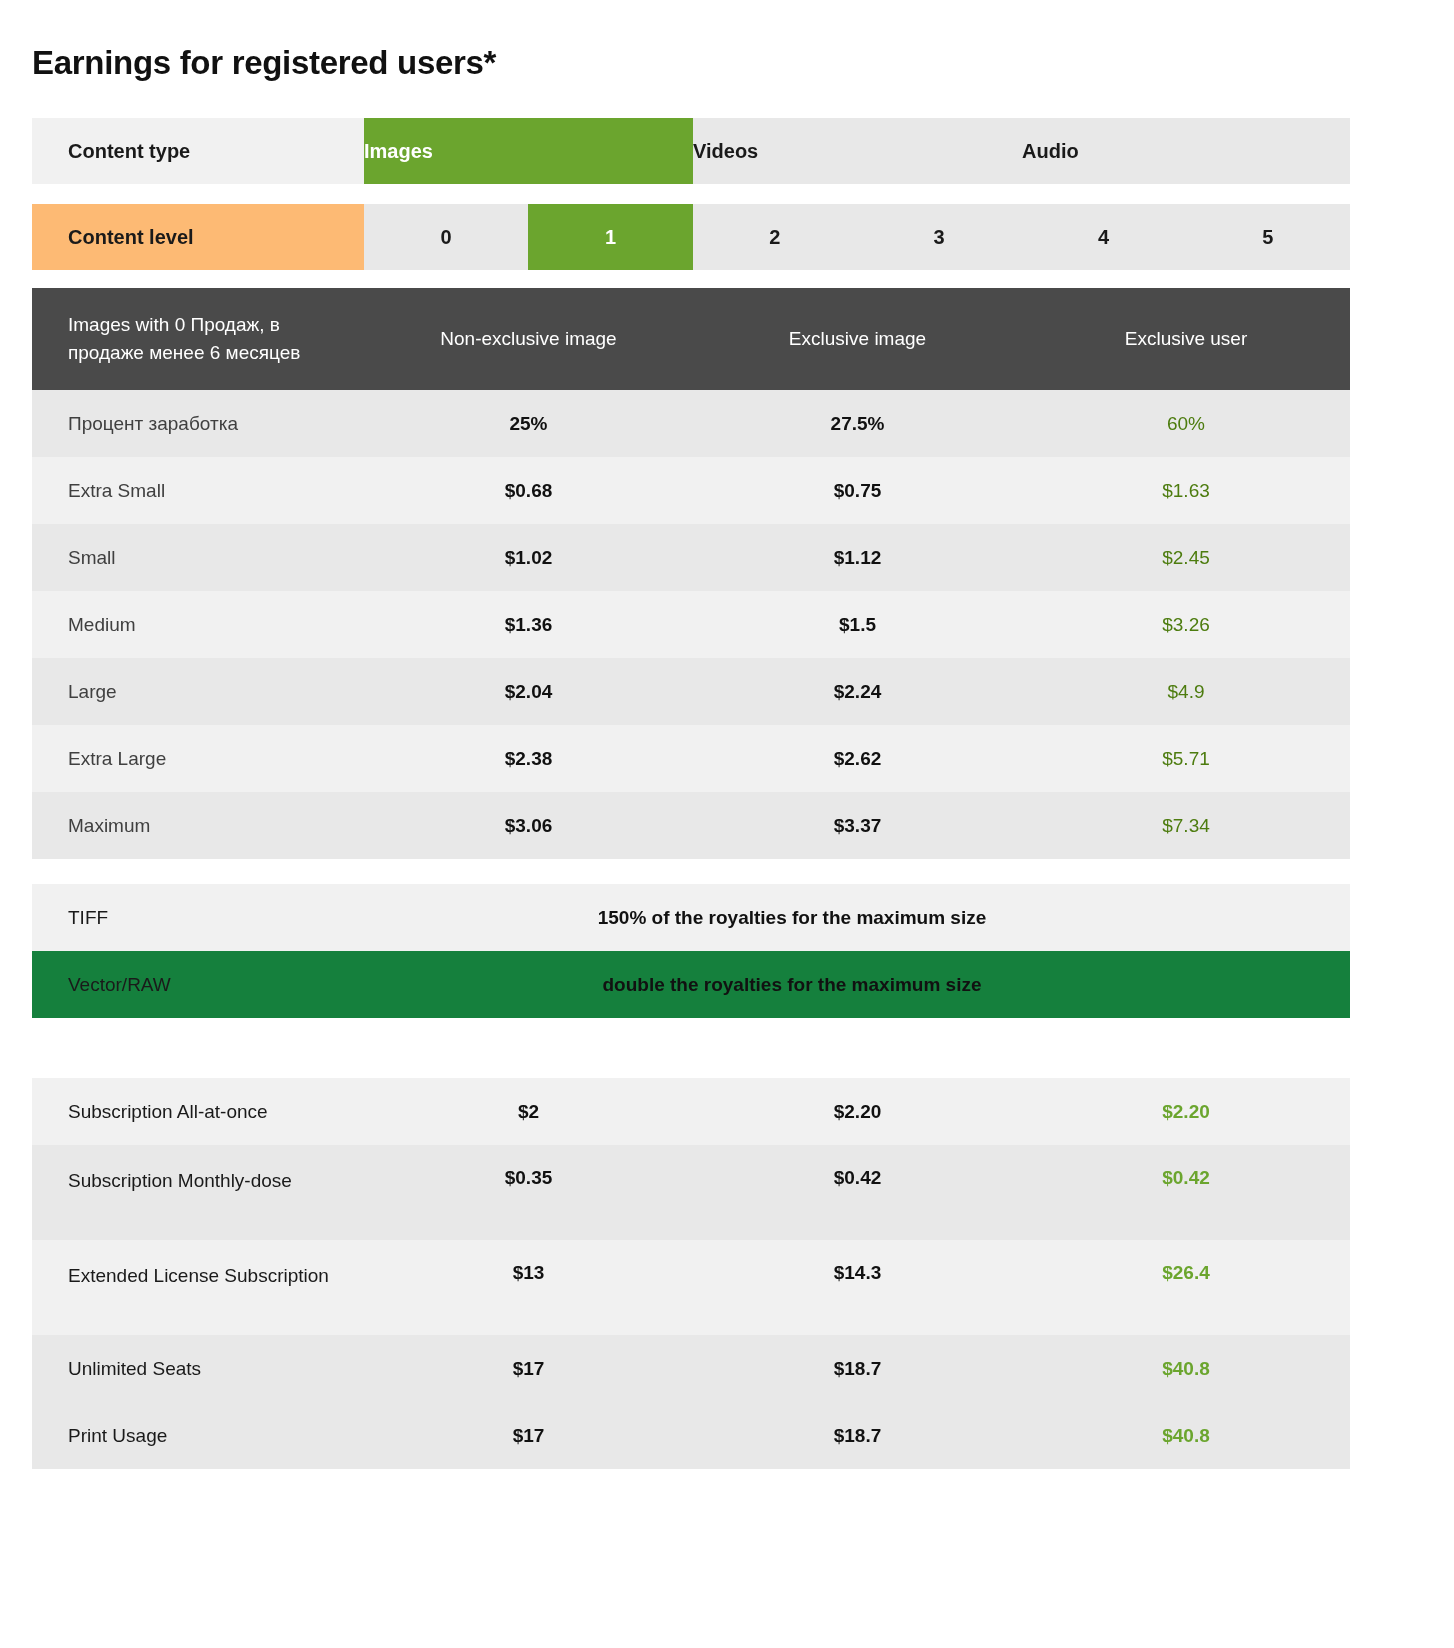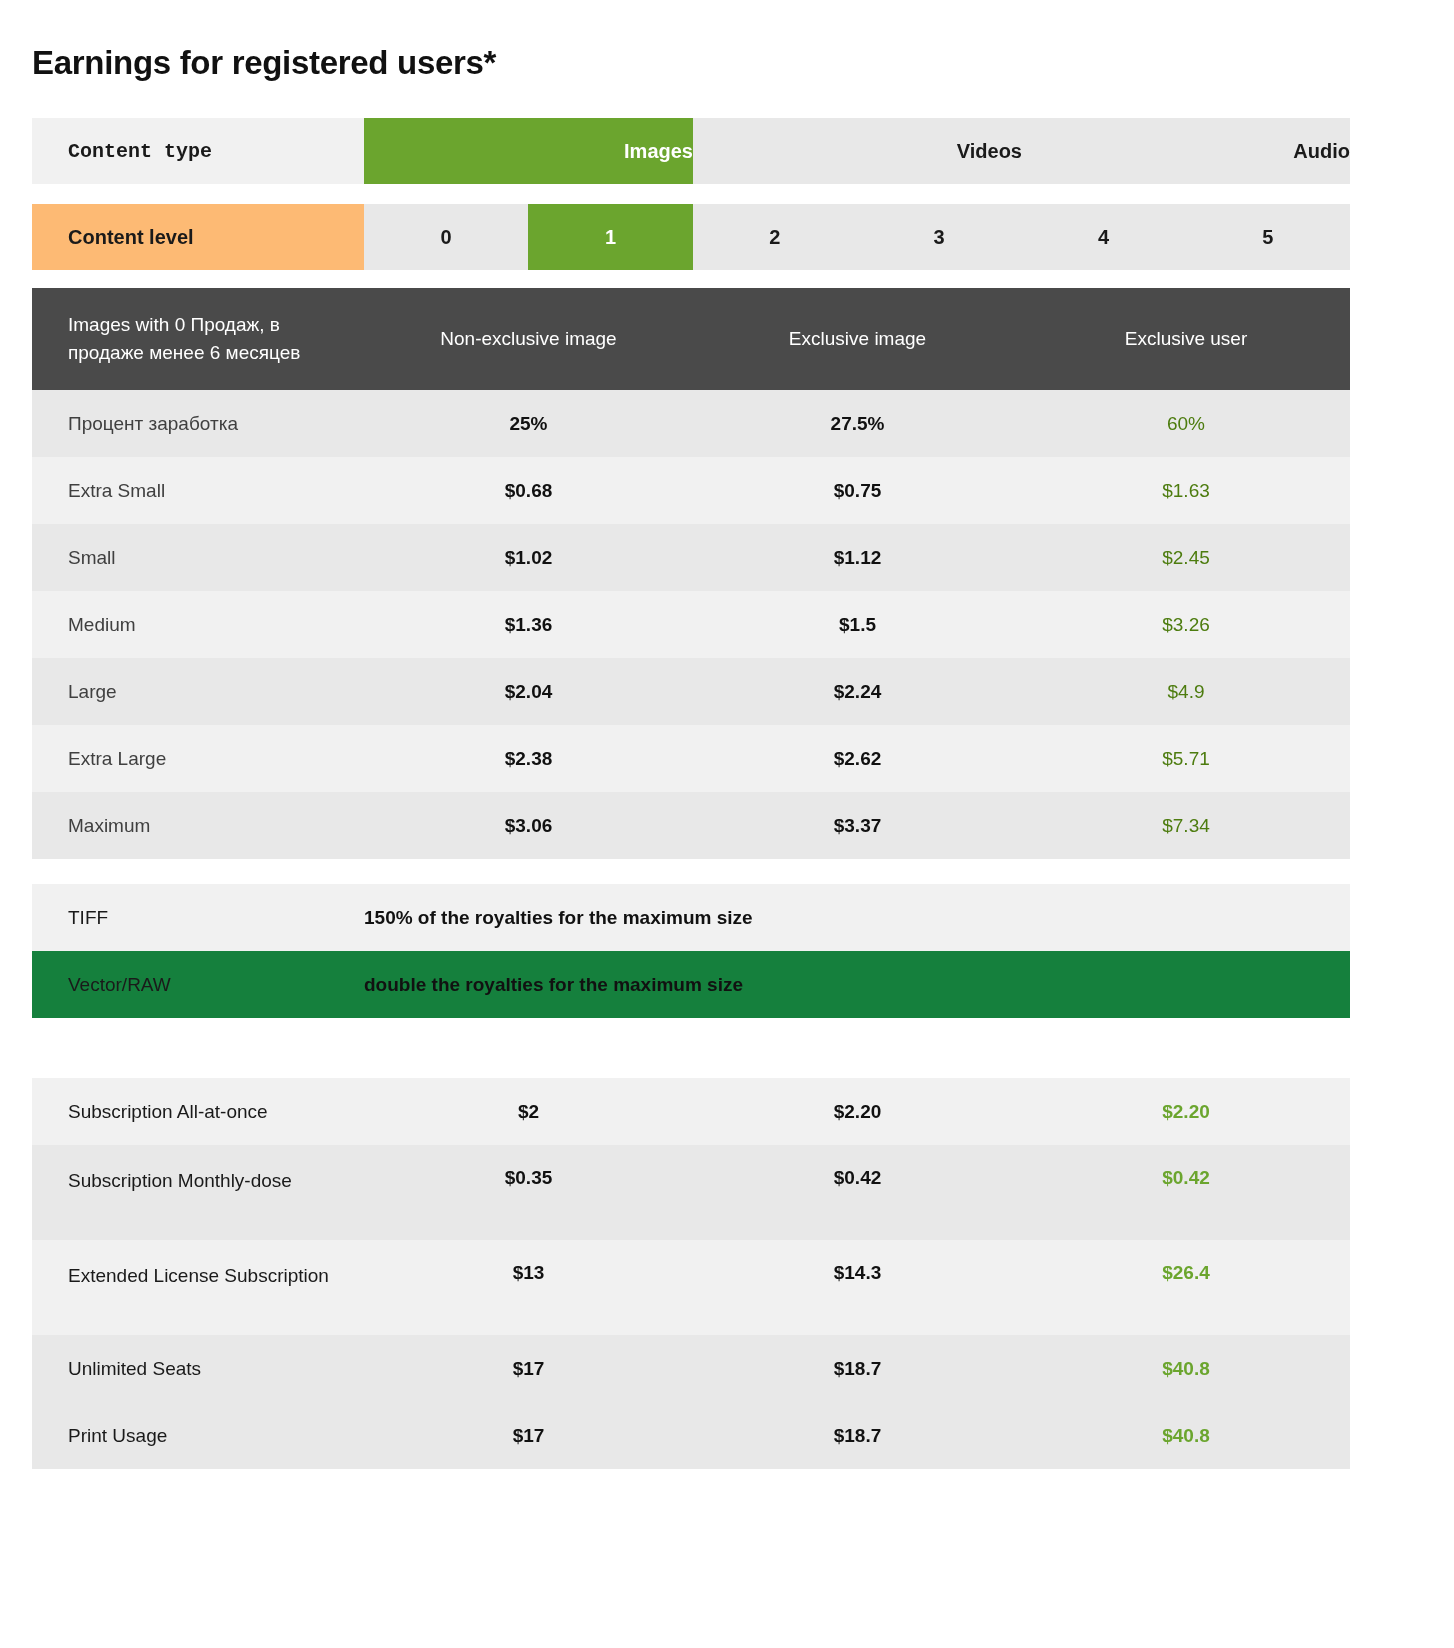--- a/index.html
+++ b/index.html
@@ -40,29 +40,28 @@
   .tbl col.c-v2    { width: 329px; }
   .tbl col.c-v3    { width: 328px; }
 
   
   #content-type-table { top: 118px; }
   #content-type-table td {
     height: 66px;
     background: #e8e8e8;
     font-size: 20px;
     font-weight: bold;
-    text-align: right;
+    text-align: left;
     vertical-align: middle;
     color: #1a1a1a;
   }
   #content-type-table td.label-cell {
     background: #f1f1f1;
     text-align: left;
     padding-left: 36px;
-    font-family: Liberation Mono, monospace;
   }
   #content-type-table td.selected {
     background: #6ba52e;
     color: #ffffff;
   }
 
   
   #content-level-table { top: 204px; }
   #content-level-table col.c-lab  { width: 332px; }
   #content-level-table col.c-lvl  { width: 164.33px; }
@@ -132,21 +131,21 @@
   #format-table col.c-span  { width: 986px; }
   #format-table td { height: 67px; font-size: 19px; vertical-align: middle; }
   #format-table tr.base td { background: #f1f1f1; }
   #format-table tr.alt td  { background: #15803d; }
   #format-table td.label-cell {
     text-align: left;
     padding-left: 36px;
     font-weight: normal;
   }
   #format-table td.span-val {
-    text-align: left;
+    text-align: center;
     font-weight: bold;
     color: #111111;
     padding-right: 130px;
     margin-top: 28px;
   }
 
   
   #subscription-table { top: 1042px; margin-top: 36px; }
   #subscription-table td { font-size: 19px; vertical-align: middle; }
   #subscription-table tr.drow td { height: 67px; }

